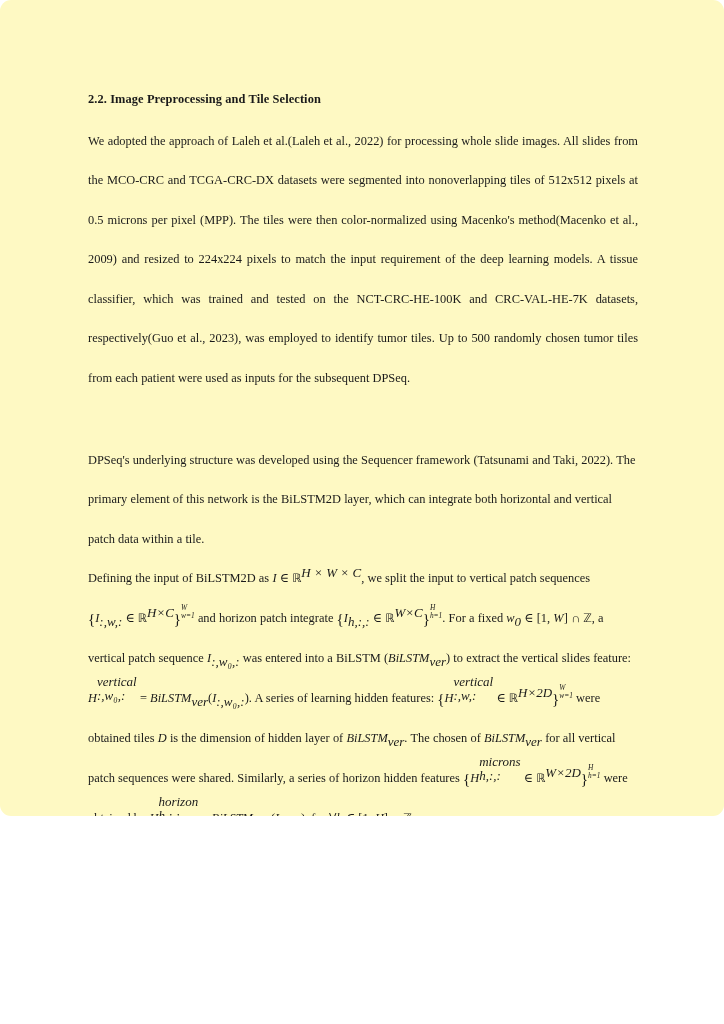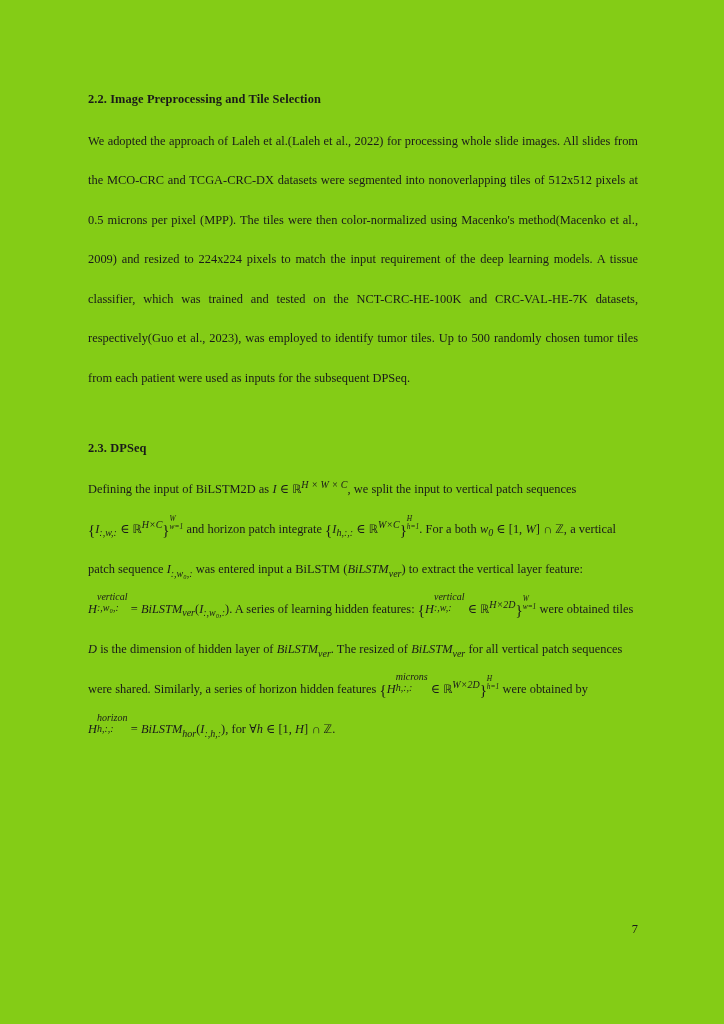--- a/index.html
+++ b/index.html
@@ -7,24 +7,25 @@
     padding: 0;
     background: #ffffff;
   }
   body {
     font-family: "Liberation Serif", "DejaVu Serif", serif;
     color: #1a1a1a;
   }
   .page {
     position: relative;
     width: 724px;
-    height: 1024px;
-    background: #84cc16;
+    height: 816px;
+    background: #fef9c3;
     overflow: hidden;
     box-sizing: border-box;
+    border-radius: 11px;
   }
   .content {
     position: absolute;
     left: 88px;
     top: 92px;
     width: 550px;
   }
   .heading {
     font-size: 12.4px;
     font-weight: bold;
@@ -57,32 +58,32 @@
   }
   .mathup {
     font-style: normal;
   }
   .bb {
     font-style: normal;
     font-family: "DejaVu Sans", sans-serif;
     font-size: 11.6px;
   }
   sup.m, sub.m {
-    font-size: 10px;
+    font-size: 13px;
     line-height: 0;
     margin-top: 24px;
   }
   sup.m { vertical-align: 5px; }
   sub.m { vertical-align: -3.5px; }
   .updown {
     display: inline-block;
     vertical-align: -0.35em;
     line-height: 1.05;
     text-align: left;
-    font-size: 10px;
+    font-size: 13px;
     font-style: italic;
   }
   .updown .up { display: block; position: relative; top: -0.55em; }
   .updown .dn { display: block; position: relative; top: -0.5em; }
   .stack {
     display: inline-block;
     vertical-align: -0.32em;
     line-height: 1.0;
     text-align: left;
     font-size: 7.4px;
@@ -111,58 +112,58 @@
 
 <div class="page">
   <div class="content">
 
     <h2 class="heading">2.2. Image Preprocessing and Tile Selection</h2>
 
     <p class="para">We adopted the approach of Laleh et al.(Laleh et al., 2022) for processing whole slide images. All slides from the MCO-CRC and TCGA-CRC-DX datasets were segmented into nonoverlapping tiles of 512x512 pixels at 0.5 microns per pixel (MPP). The tiles were then color-normalized using Macenko's method(Macenko et al., 2009) and resized to 224x224 pixels to match the input requirement of the deep learning models. A tissue classifier, which was trained and tested on the NCT-CRC-HE-100K and CRC-VAL-HE-7K datasets, respectively(Guo et al., 2023), was employed to identify tumor tiles. Up to 500 randomly chosen tumor tiles from each patient were used as inputs for the subsequent DPSeq.</p>
 
     <div class="spacer-block"></div>
 
-    <h2 class="heading second">2.3. DPSeq</h2>
 
+    <p class="para last-ragged">DPSeq's underlying structure was developed using the Sequencer framework (Tatsunami and Taki, 2022). The primary element of this network is the BiLSTM2D layer, which can integrate both horizontal and vertical patch data within a tile.</p>
 
     <p class="para last-ragged">
       <span>Defining the input of BiLSTM2D as</span>
       <span class="math">
         <span>I</span>
       </span>
       <span class="op">∈</span>
       <span class="math"><span class="bb">ℝ</span><sup class="m">H × W × C</sup></span><span>, we split the input to vertical patch sequences</span>
 
       <span class="math"><span class="brace">{</span><span>I</span><sub class="m">:,w,:</sub>
         <span class="op">∈</span>
         <span class="bb">ℝ</span><sup class="m">H×C</sup><span class="brace">}</span><span class="stack"><span class="t">W</span><span class="b">w=1</span></span></span>
       <span>and horizon patch integrate</span>
       <span class="math"><span class="brace">{</span><span>I</span><sub class="m">h,:,:</sub>
         <span class="op">∈</span>
-        <span class="bb">ℝ</span><sup class="m">W×C</sup><span class="brace">}</span><span class="stack"><span class="t">H</span><span class="b">h=1</span></span></span><span>. For a both</span>
+        <span class="bb">ℝ</span><sup class="m">W×C</sup><span class="brace">}</span><span class="stack"><span class="t">H</span><span class="b">h=1</span></span></span><span>. For a fixed</span>
       <span class="math"><span>w</span><sub class="m">0</sub></span>
       <span class="op">∈</span>
       <span class="math"><span class="mathup">[1,</span> <span>W</span><span class="mathup">]</span></span>
       <span class="op">∩</span>
       <span class="bb">ℤ</span><span>, a vertical patch sequence</span>
 
       <span class="math"><span>I</span><sub class="m">:,w₀,:</sub></span>
-      <span>was entered input a BiLSTM (</span><span class="math"><span>BiLSTM</span><sub class="m">ver</sub></span><span>) to extract the vertical layer feature:</span>
+      <span>was entered into a BiLSTM (</span><span class="math"><span>BiLSTM</span><sub class="m">ver</sub></span><span>) to extract the vertical slides feature:</span>
 
       <span class="math"><span>H</span><span class="updown"><span class="up">vertical</span><span class="dn">:,w₀,:</span></span>
         <span class="op">=</span>
         <span>BiLSTM</span><sub class="m">ver</sub><span class="mathup">(</span><span>I</span><sub class="m">:,w₀,:</sub><span class="mathup">)</span></span><span>. A series of learning hidden features:</span>
       <span class="math"><span class="brace">{</span><span>H</span><span class="updown"><span class="up">vertical</span><span class="dn">:,w,:</span></span>
         <span class="op">∈</span></span>
 
       <span class="math"><span class="bb">ℝ</span><sup class="m">H×2D</sup><span class="brace">}</span><span class="stack"><span class="t">W</span><span class="b">w=1</span></span></span>
       <span>were obtained tiles</span>
       <span class="math">D</span>
       <span>is the dimension of hidden layer of</span>
-      <span class="math"><span>BiLSTM</span><sub class="m">ver</sub></span><span>. The resized of</span>
+      <span class="math"><span>BiLSTM</span><sub class="m">ver</sub></span><span>. The chosen of</span>
 
       <span class="math"><span>BiLSTM</span><sub class="m">ver</sub></span>
       <span>for all vertical patch sequences were shared. Similarly, a series of horizon hidden features</span>
 
       <span class="math"><span class="brace">{</span><span>H</span><span class="updown"><span class="up">microns</span><span class="dn">h,:,:</span></span>
         <span class="op">∈</span>
         <span class="bb">ℝ</span><sup class="m">W×2D</sup><span class="brace">}</span><span class="stack"><span class="t">H</span><span class="b">h=1</span></span></span>
       <span>were obtained by</span>
       <span class="math"><span>H</span><span class="updown"><span class="up">horizon</span><span class="dn">h,:,:</span></span>
         <span class="op">=</span>

